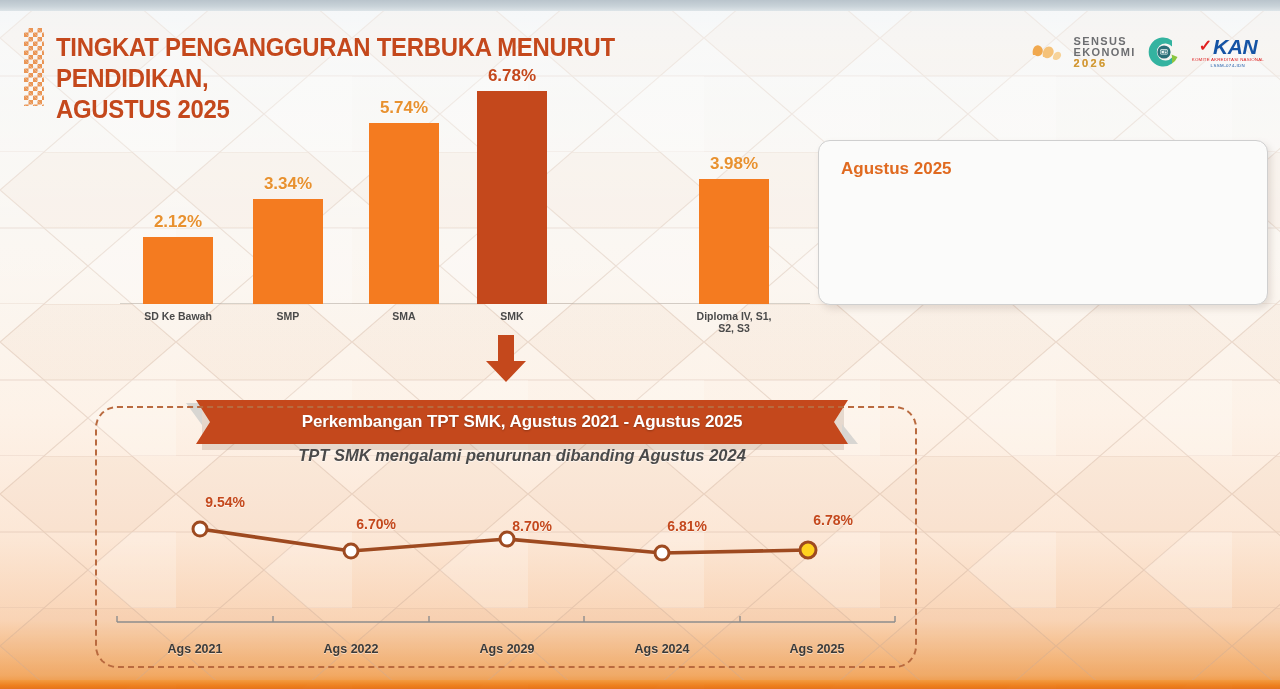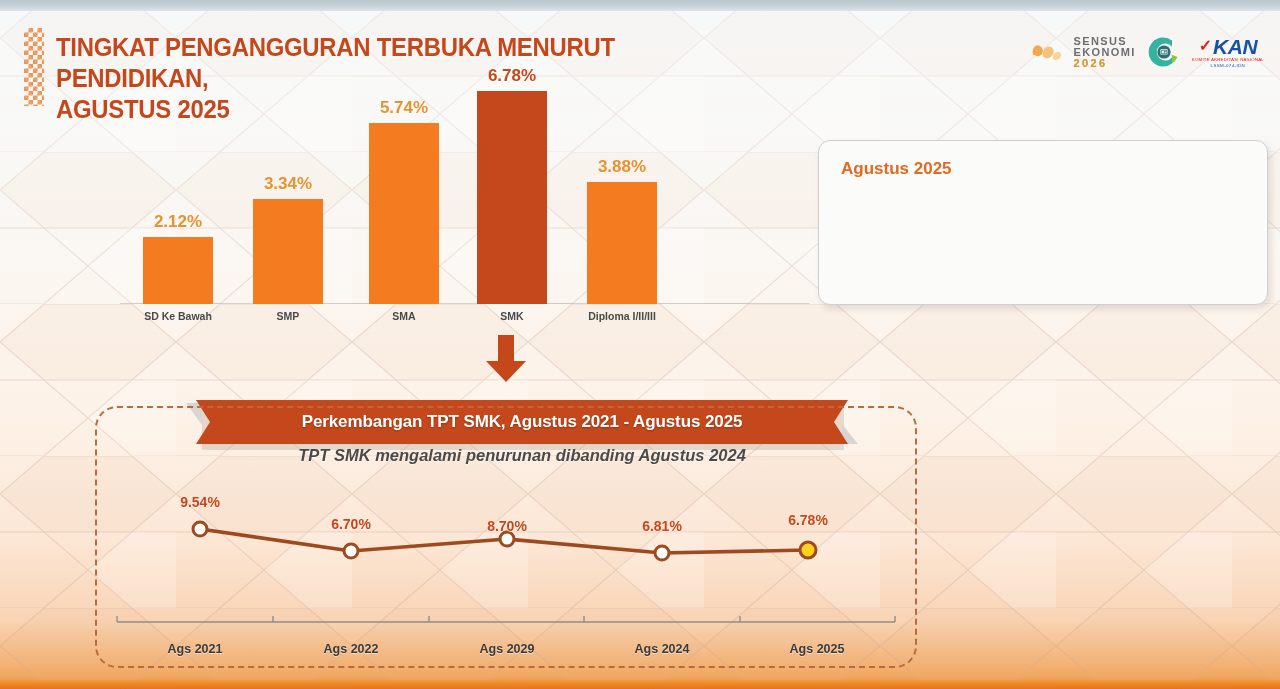--- a/index.html
+++ b/index.html
@@ -145,21 +145,21 @@
     position:absolute; left:95px; top:406px; width:822px; height:262px;
     border:2px dashed #b96a3f; border-radius:22px;
   }
   #linechart { position:absolute; left:95px; top:406px; width:822px; height:262px; }
   .lc-lab {
     position:absolute; bottom:12px; font-size:12.5px; font-weight:bold; color:#3a3a3a;
     text-align:center; width:120px; text-shadow:0 1px 0 rgba(255,255,255,.5);
   }
   .lc-val {
     position:absolute; font-size:14px; font-weight:bold; color:#C4481C;
-    text-align:center; width:90px; text-shadow:0 1px 0 rgba(255,255,255,.6);
+    text-align:right; width:90px; text-shadow:0 1px 0 rgba(255,255,255,.6);
   }
 </style>
 </head>
 <body>
 
 <div id="stage">
 
   <svg id="hexlayer" viewBox="0 0 1280 689" preserveAspectRatio="none">
     <defs>
       <pattern id="hexpat" width="176" height="152" patternUnits="userSpaceOnUse">
@@ -248,26 +248,26 @@
       <div class="bar-rect" style="height:181px;background:#F47B20;"></div>
       <div class="bar-lab">SMA</div>
     </div>
 
     <div class="bar-col" style="left:356px;">
       <div class="bar-val dark" style="bottom:218px;">6.78%</div>
       <div class="bar-rect" style="height:213px;background:#C4481C;"></div>
       <div class="bar-lab">SMK</div>
     </div>
 
-    <div class="bar-col" style="left:466px;">
-      <div class="bar-val" style="bottom:127px;">3.88%</div>
-      <div class="bar-rect" style="height:122px;background:#F47B20;"></div>
-      <div class="bar-lab">Diploma I/II/III</div>
-    </div>
-
+
+    <div class="bar-col" style="left:578px;">
+      <div class="bar-val" style="bottom:130px;">3.98%</div>
+      <div class="bar-rect" style="height:125px;background:#F47B20;"></div>
+      <div class="bar-lab">Diploma IV, S1, S2, S3</div>
+    </div>
   </div>
 
   <div id="callout">
     <div class="ttl">Agustus 2025</div>
   </div>
 
   <div id="arrow">
     <svg width="44" height="48" viewBox="0 0 44 48">
       <polygon points="14,0 30,0 30,26 42,26 22,47 2,26 14,26" fill="#C4481C"></polygon>
     </svg>

